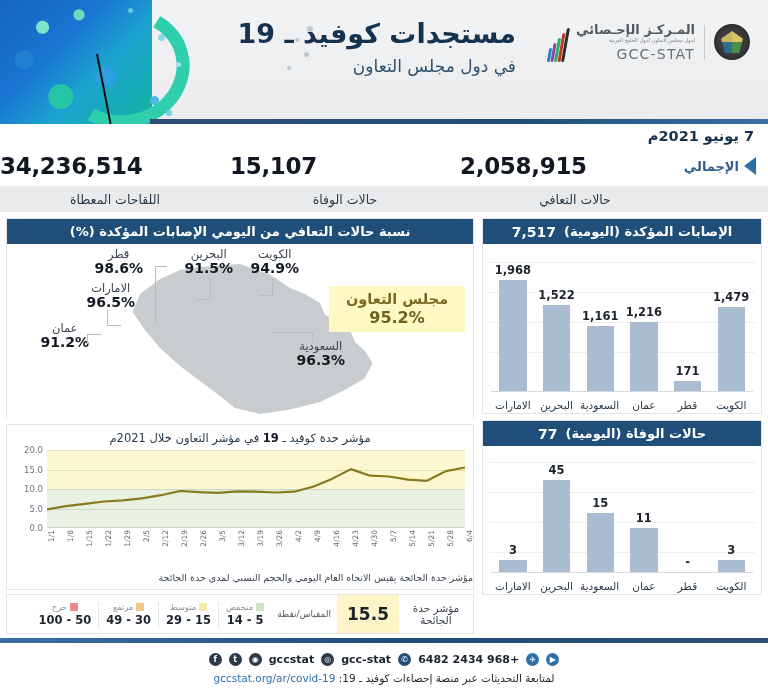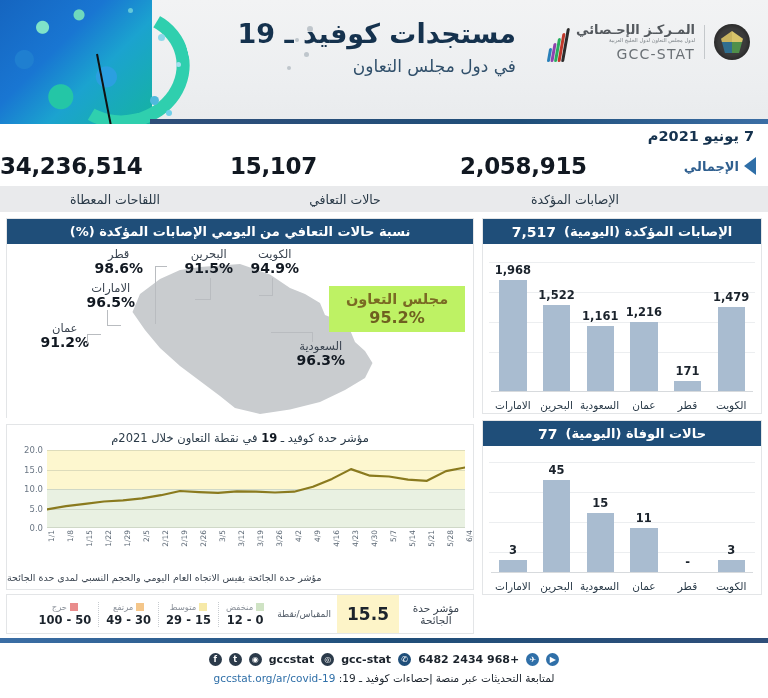--- a/index.html
+++ b/index.html
@@ -125,21 +125,21 @@
     justify-content: center; gap: 8px; direction: rtl; font-size: 13px; font-weight: bold;
   }
   .panel-title .cnt { font-size: 14px; font-weight: bold; }
 
   
   .map-panel { position: absolute; left: 6px; top: 218px; width: 468px; height: 200px;
     background:#fff; border:1px solid #e3e5e7; }
   .map-body { position: relative; width: 100%; height: 174px; background: #fff; }
   .gcc-box {
     position: absolute; right: 8px; top: 42px; width: 136px; height: 46px;
-    background: #bef264; display: flex; flex-direction: column; align-items: center;
+    background: #fef9c3; display: flex; flex-direction: column; align-items: center;
     justify-content: center; direction: rtl;
   }
   .gcc-box .nm { font-size: 14.5px; color: #7a6a24; font-weight: bold; }
   .gcc-box .vl { font-size: 16px; color: #6f6020; font-weight: bold; margin-top: 1px; }
   .peninsula {
     position: absolute; left: 118px; top: 20px; width: 250px; height: 150px;
     background: #c9cccf;
     clip-path: polygon(
       30% 2%, 46% 0%, 58% 7%, 66% 16%, 72% 20%, 78% 26%, 80% 34%,
       86% 38%, 90% 44%, 92% 52%, 96% 58%, 99% 66%, 96% 76%, 88% 84%,
@@ -181,21 +181,21 @@
   .plot {
     position: absolute; left: 32px; right: 0; top: 0; height: 78px;
     background: linear-gradient(180deg, #fdf7cf 0%, #fdf7cf 50%, #e9f1e2 50%, #e9f1e2 100%);
   }
   .plot .gl { position: absolute; left:0; right:0; height:1px; background: rgba(160,170,150,.35); }
   .x-labels { position: absolute; left: 32px; right: 0; top: 80px; height: 28px; }
   .x-lab {
     position: absolute; font-size: 7.5px; color: #5c6875; writing-mode: vertical-rl;
     transform: rotate(180deg); transform-origin: center; white-space: nowrap; top: 0;
   }
-  .line-foot { text-align: left; font-size: 9.5px; color: #3a4450; direction: rtl;
+  .line-foot { text-align: right; font-size: 9.5px; color: #3a4450; direction: rtl;
     position: absolute; bottom: 6px; left: 0; right: 0; }
 
   
   .sev { position: absolute; left: 6px; top: 594px; width: 468px; height: 40px;
     background: #fff; border: 1px solid #e3e5e7; display: flex; direction: rtl;
     align-items: center; }
   .sev-name { width: 74px; text-align: center; font-size: 10.5px; color: #3a4450; line-height: 1.15; }
   .sev-val { width: 62px; height: 100%; background: #fdf4c8; display:flex; align-items:center;
     justify-content:center; font-size: 17px; font-weight: bold; color: #1b232c; }
   .sev-scale-lbl { font-size: 9px; color: #505a66; padding: 0 6px; }
@@ -284,22 +284,22 @@
       </div>
       <div class="stat-cell">
         <div class="stat-num">15,107</div>
       </div>
       <div class="stat-cell">
         <div class="stat-num">34,236,514</div>
       </div>
     </div>
     <div class="stats-labels">
       <div class="labels-spacer"></div>
-      <div class="stat-lbl">الإصابات المؤكدة</div>
       <div class="stat-lbl">حالات التعافي</div>
+      <div class="stat-lbl">حالات الوفاة</div>
       <div class="stat-lbl">اللقاحات المعطاة</div>
     </div>
   </div>
 
   <div class="map-panel">
     <div class="panel-title">نسبة حالات التعافي من اليومي الإصابات المؤكدة (%)</div>
     <div class="map-body">
       <div class="peninsula"></div>
 
       <div class="gcc-box">
@@ -432,21 +432,21 @@
         <div class="bar-name">عمان</div>
         <div class="bar-name">السعودية</div>
         <div class="bar-name">البحرين</div>
         <div class="bar-name">الامارات</div>
       </div>
     </div>
   </div>
 
   <div class="line-panel">
     <div class="line-title">
-      <span>مؤشر حدة كوفيد ـ </span><b>19</b><span> في نقطة التعاون خلال 2021م</span>
+      <span>مؤشر حدة كوفيد ـ </span><b>19</b><span> في مؤشر التعاون خلال 2021م</span>
     </div>
     <div class="plot-wrap">
       <div class="y-axis">
         <div class="y-tick" style="top:78px;">0.0</div>
         <div class="y-tick" style="top:58.5px;">5.0</div>
         <div class="y-tick" style="top:39px;">10.0</div>
         <div class="y-tick" style="top:19.5px;">15.0</div>
         <div class="y-tick" style="top:0px;">20.0</div>
       </div>
       <div class="plot">
@@ -491,21 +491,21 @@
   <div class="sev">
     <div class="sev-name">مؤشر حدة الجائحة</div>
     <div class="sev-val">15.5</div>
     <div class="sev-scale-lbl">المقياس/نقطة</div>
     <div class="sev-items">
       <div class="sev-item">
         <div class="sev-top">
           <span class="sw" style="background:#cfe3c4"></span>
           <span class="sev-cat">منخفض</span>
         </div>
-        <div class="sev-rng">0 - 12</div>
+        <div class="sev-rng">5 - 14</div>
       </div>
       <div class="sev-item">
         <div class="sev-top">
           <span class="sw" style="background:#f6e9a8"></span>
           <span class="sev-cat">متوسط</span>
         </div>
         <div class="sev-rng">15 - 29</div>
       </div>
       <div class="sev-item">
         <div class="sev-top">

